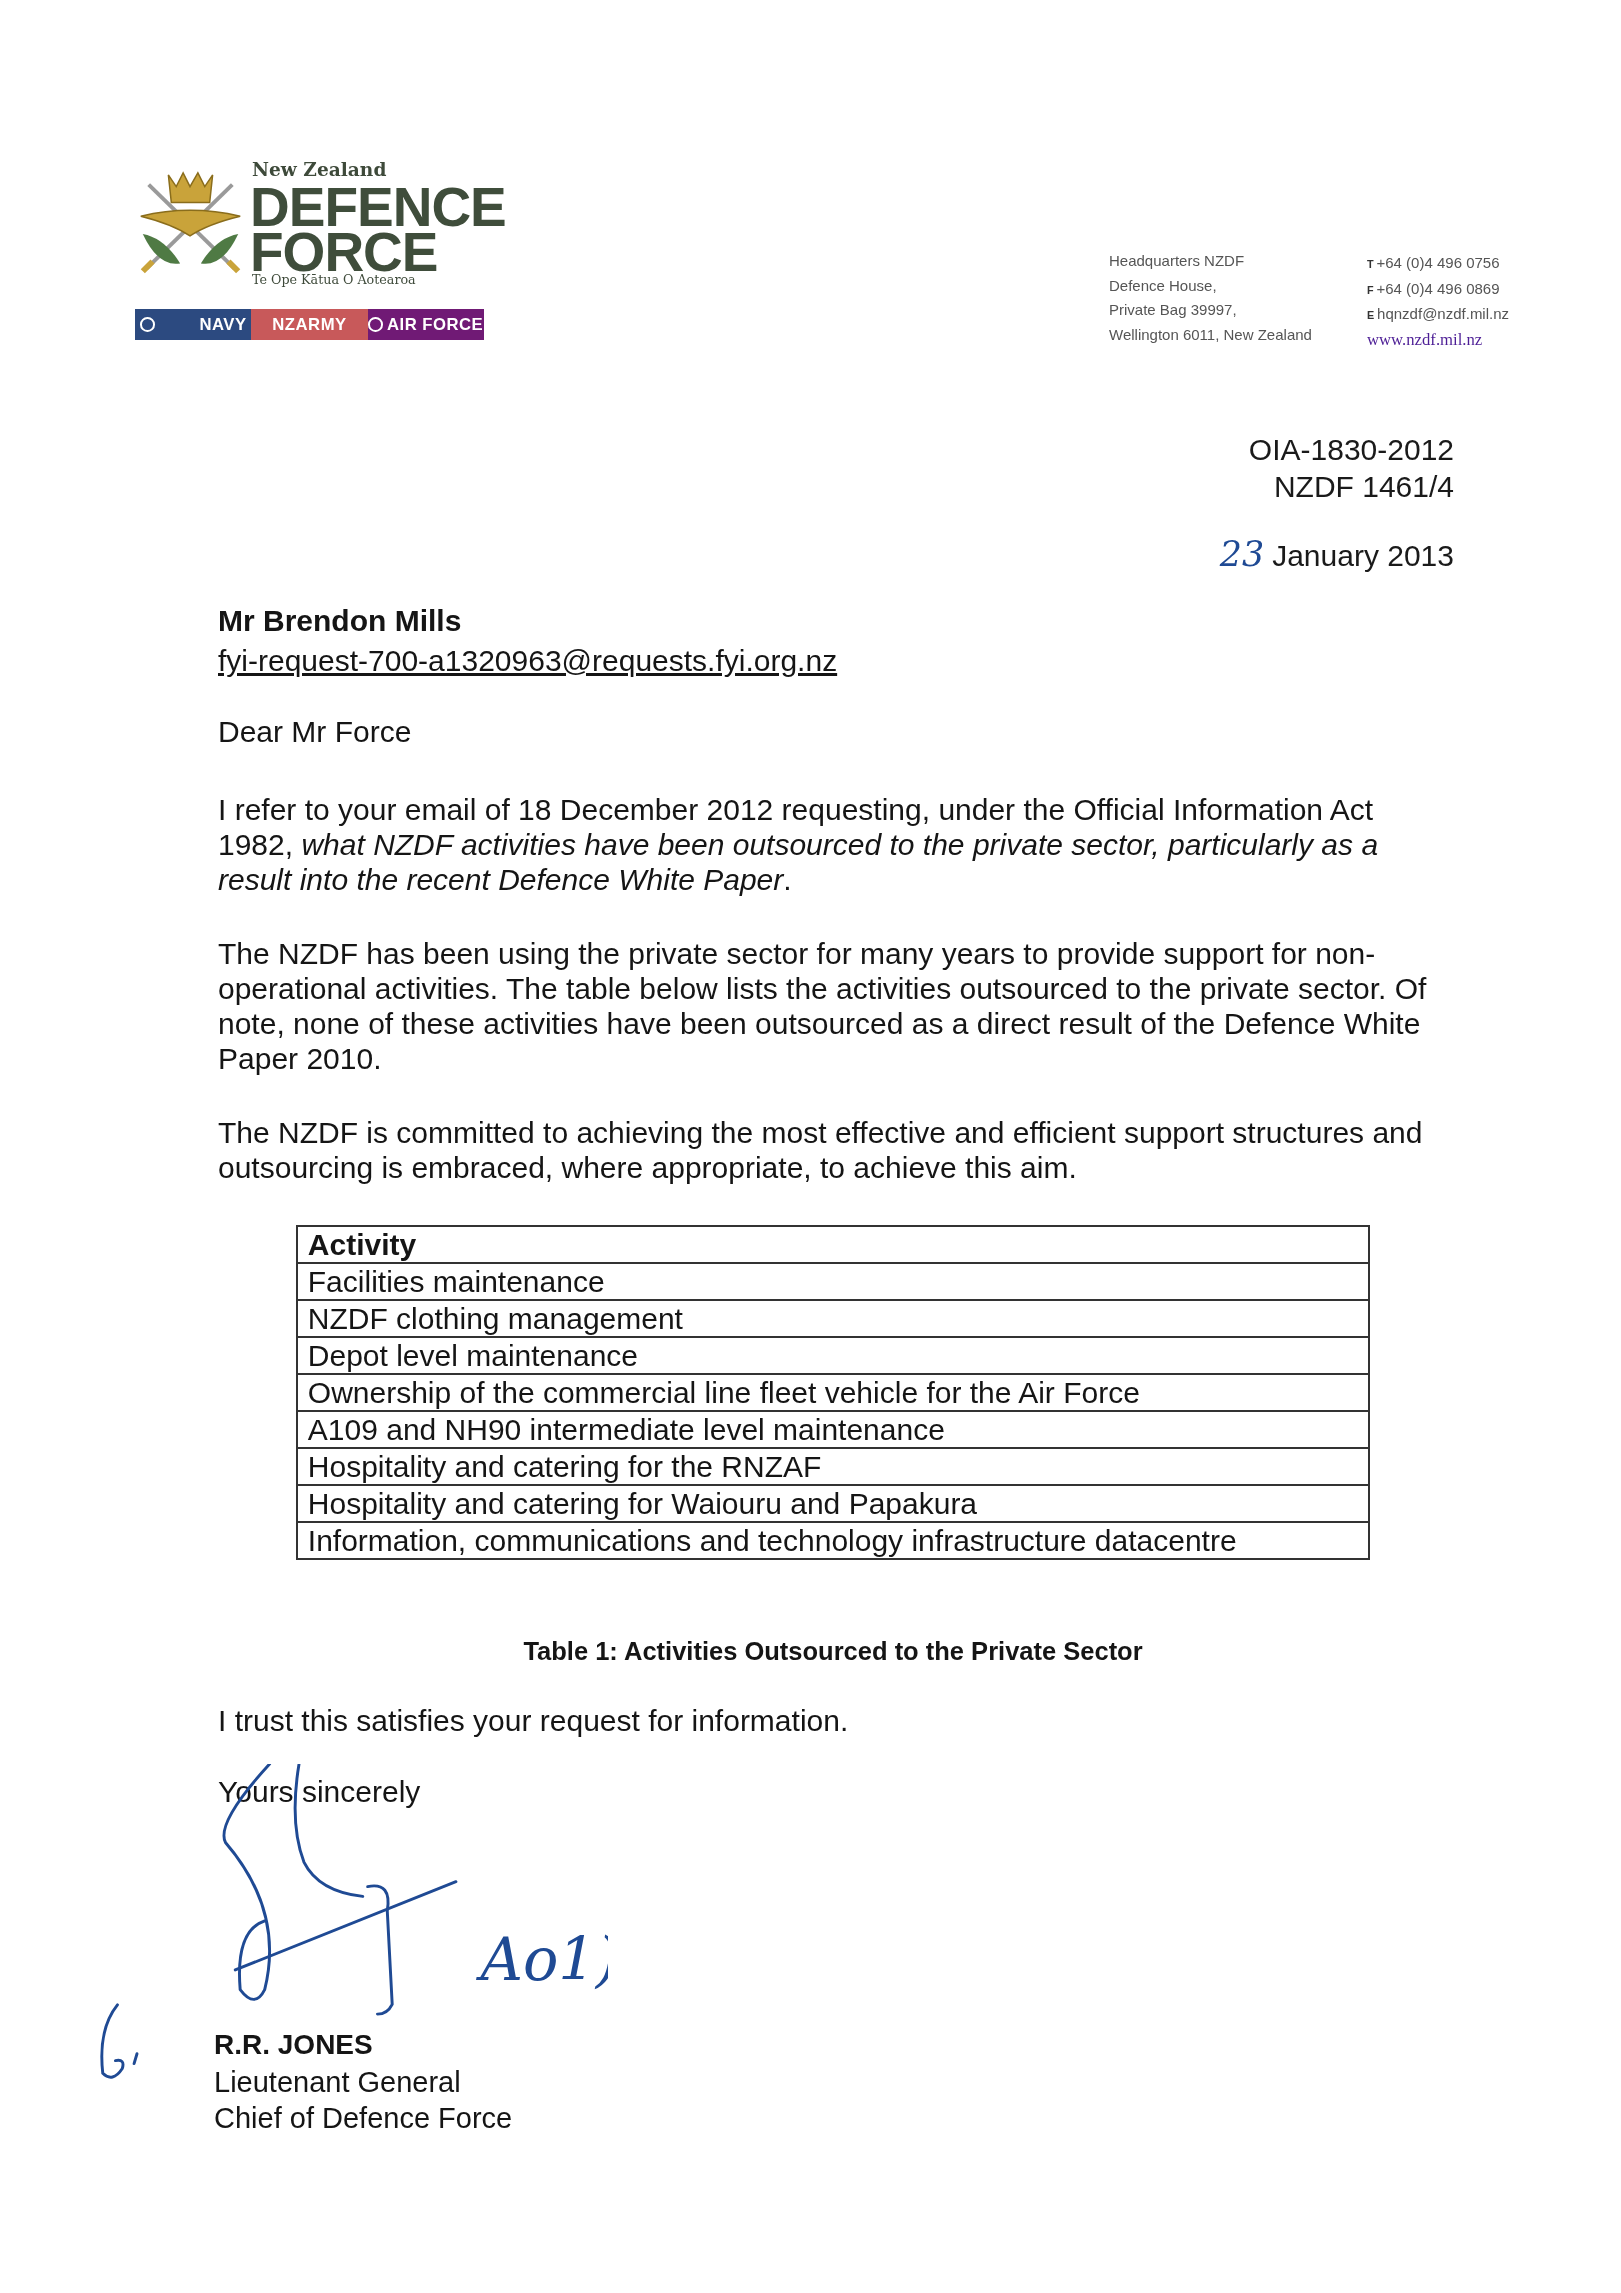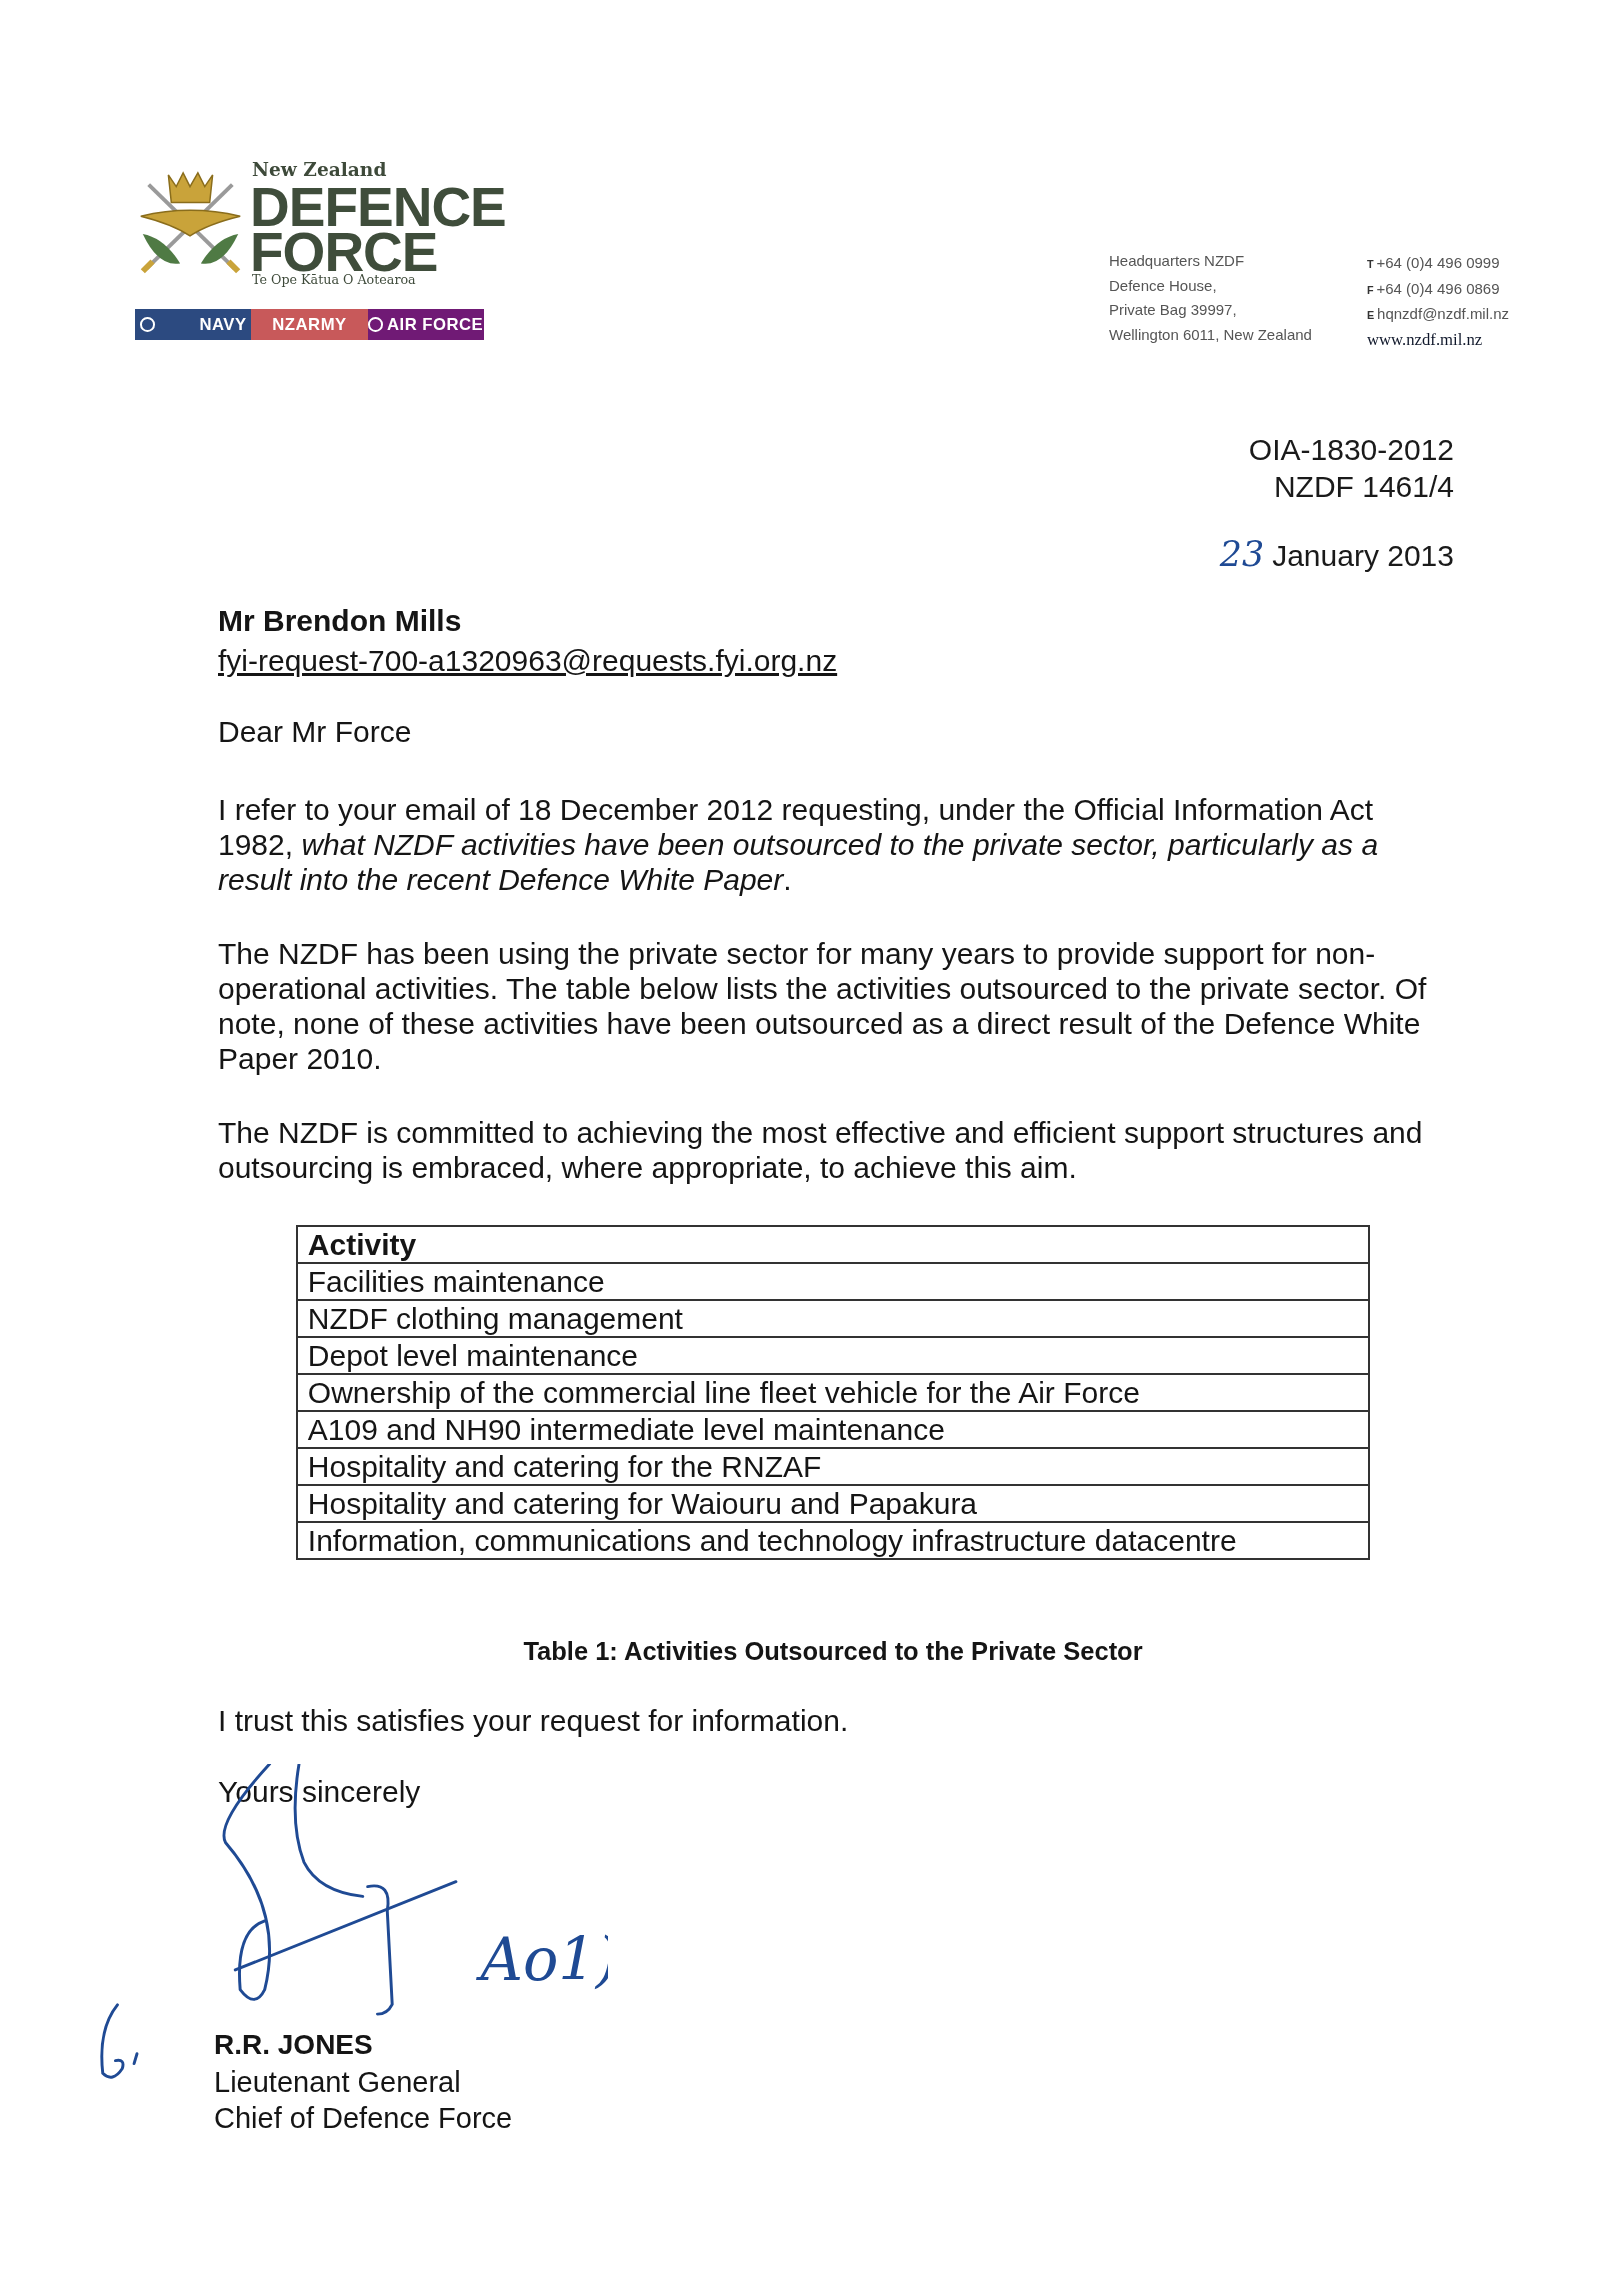--- a/index.html
+++ b/index.html
@@ -22,21 +22,21 @@
          color: #fff; font-weight: bold; font-size: 16.7px; letter-spacing: 0.5px; }
   .svc-navy { background: #2c4a80; gap: 41px; }
   .svc-army { background: #c8595a; }
   .svc-air  { background: #701a75; }
   .svc .glyph { display: inline-block; width: 14.7px; height: 14.7px; border: 2px solid #fff;
                 border-radius: 50%; margin-right: 3.9px; box-sizing: border-box; }
 
   .addr { left: 1109px; top: 249px; font-size: 15px; line-height: 24.5px; color: #555; }
   .contact { left: 1367px; top: 251px; font-size: 15px; line-height: 24.5px; color: #555; }
   .contact .k { font-size: 10.8px; font-weight: bold; color: #333; margin-right: 2.9px; }
-  .contact .web { font-family: "Liberation Serif", serif; color: #0f172a; font-size: 16.7px; }
+  .contact .web { font-family: "Liberation Serif", serif; color: #4c1d95; font-size: 16.7px; }
 
   
   .refs { right: 167px; top: 431px; text-align: right; font-size: 30px; line-height: 37px; color: #1a1a1a; }
   .dateline { right: 167px; top: 534px; font-size: 30px; color: #1a1a1a; }
   .dateline .hand { font-family: "DejaVu Serif", serif; font-style: italic; color: #1f4a94;
                     font-size: 35px; margin-right: 7.8px; }
 
   
   .body-text { left: 218px; width: 1235px; font-size: 30px; line-height: 35px; color: #151515; }
   .recipient { top: 603px; font-weight: bold; }
@@ -98,21 +98,21 @@
 </div>
 
 <div class="abs addr">
   <div>Headquarters NZDF</div>
   <div>Defence House,</div>
   <div>Private Bag 39997,</div>
   <div>Wellington 6011, New Zealand</div>
 </div>
 
 <div class="abs contact">
-  <div><span class="k">T</span><span>+64 (0)4 496 0999</span></div>
+  <div><span class="k">T</span><span>+64 (0)4 496 0756</span></div>
   <div><span class="k">F</span><span>+64 (0)4 496 0869</span></div>
   <div><span class="k">E</span><span>hqnzdf@nzdf.mil.nz</span></div>
   <div class="web">www.nzdf.mil.nz</div>
 </div>
 
 <div class="abs refs">
   <div>OIA-1830-2012</div>
   <div>NZDF 1461/4</div>
 </div>
 <div class="abs dateline">

